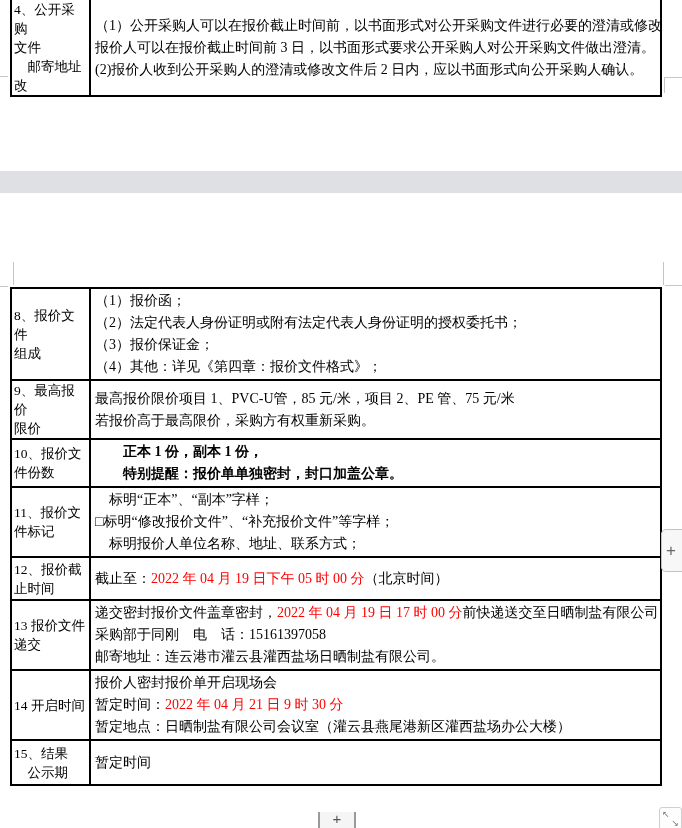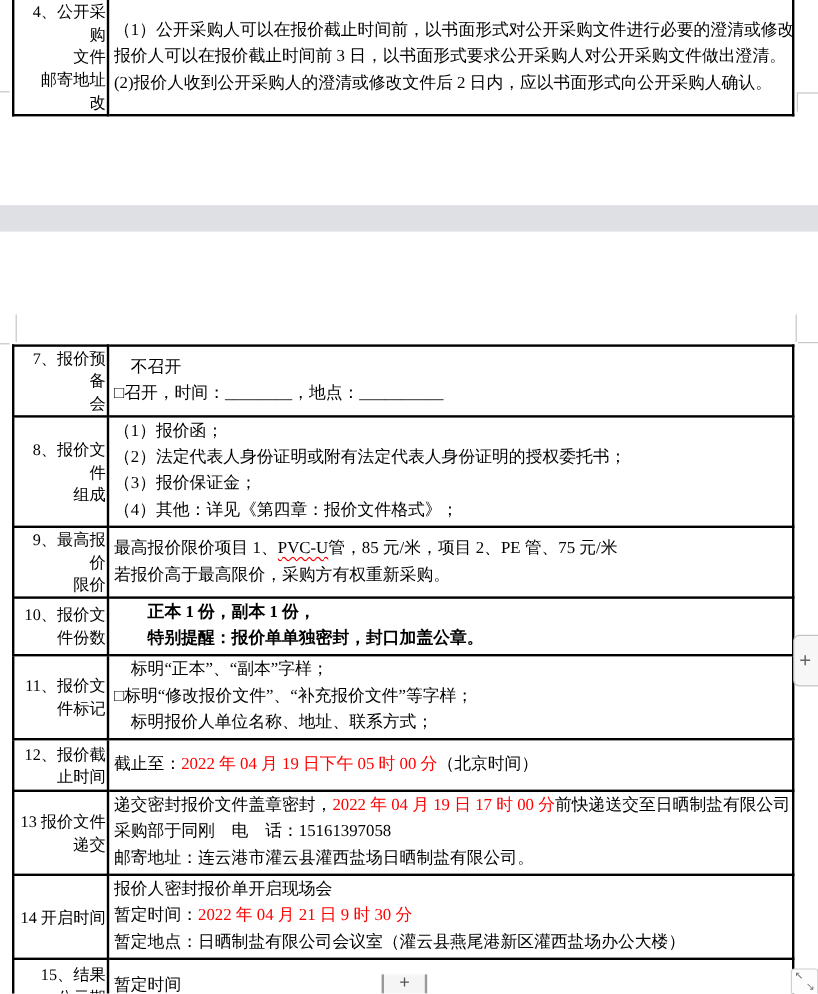--- a/index.html
+++ b/index.html
@@ -9,26 +9,26 @@
   }
   
   .page-gap{position:absolute;left:0;top:171px;width:682px;height:22px;background:var(--page-gap,#dee0e3);}
   
   table.doc{border-collapse:collapse;table-layout:fixed;width:650px;position:absolute;left:10px;background:#fff;}
   #t1{top:0;}
   #t1 td{border-top-width:0;}
   #t1 tr + tr td{border-top-width:2px;}
   #t2{top:287px;}
   table.doc td{border:2px solid #000;vertical-align:middle;overflow:hidden;}
-  td.label-cell{padding:0 1px 0 2px;font-size:13.5px;line-height:19px;text-align:right;}
+  td.label-cell{padding:0 1px 0 2px;font-size:13.5px;line-height:19px;}
   td.content-cell{padding:1px 3px 1px 4px;font-size:14px;line-height:22px;}
   .cline{white-space:nowrap;}
   .red{color:var(--red,#ff0000);}
   .bold{font-weight:700;}
-  .wavy{text-decoration:underline;text-decoration-style:wavy;text-decoration-color:var(--red,#ff0000);text-decoration-thickness:1px;text-underline-offset:3px;text-align:right;}
+  .wavy{text-decoration-style:wavy;text-decoration-color:var(--red,#ff0000);text-decoration-thickness:1px;text-underline-offset:3px;text-align:right;}
   
   .row-4{height:76px}.row-5{height:64px}
   .row-7{height:46px}.row-8{height:89px}.row-9{height:42px}.row-10{height:46px}
   .row-11{height:65px}.row-12{height:43px}.row-13{height:68px}.row-14{height:61px}.row-15{height:45px}
   .row-10 .content-cell{font-weight:700;padding-left:32px;}
   
   .mark{position:absolute;background:#c4c6c8;}
   
   .insert-col-btn{
     position:absolute;left:661px;top:529px;width:30px;height:43px;
@@ -87,30 +87,20 @@
   <div class="mark" style="left:0;top:286px;width:8px;height:1px;"></div>
   <div class="mark" style="left:663px;top:262px;width:1px;height:23px;"></div>
   <div class="mark" style="left:665px;top:285px;width:17px;height:1px;"></div>
 
   <table class="doc" id="t2">
     <colgroup>
         <col style="width:79px">
         <col style="width:571px">
       </colgroup>
     <tbody>
-        <tr class="row-7">
-          <td class="label-cell">
-            <div>7、报价预备</div>
-            <div>会</div>
-          </td>
-          <td class="content-cell">
-            <div class="cline"><span>　不召开</span></div>
-            <div class="cline"><span>□召开，时间：________，地点：__________</span></div>
-          </td>
-        </tr>
         <tr class="row-8">
           <td class="label-cell">
             <div>8、报价文件</div>
             <div>组成</div>
           </td>
           <td class="content-cell">
             <div class="cline"><span>（1）报价函；</span></div>
             <div class="cline"><span>（2）法定代表人身份证明或附有法定代表人身份证明的授权委托书；</span></div>
             <div class="cline"><span>（3）报价保证金；</span></div>
             <div class="cline"><span>（4）其他：详见《第四章：报价文件格式》；</span></div>

